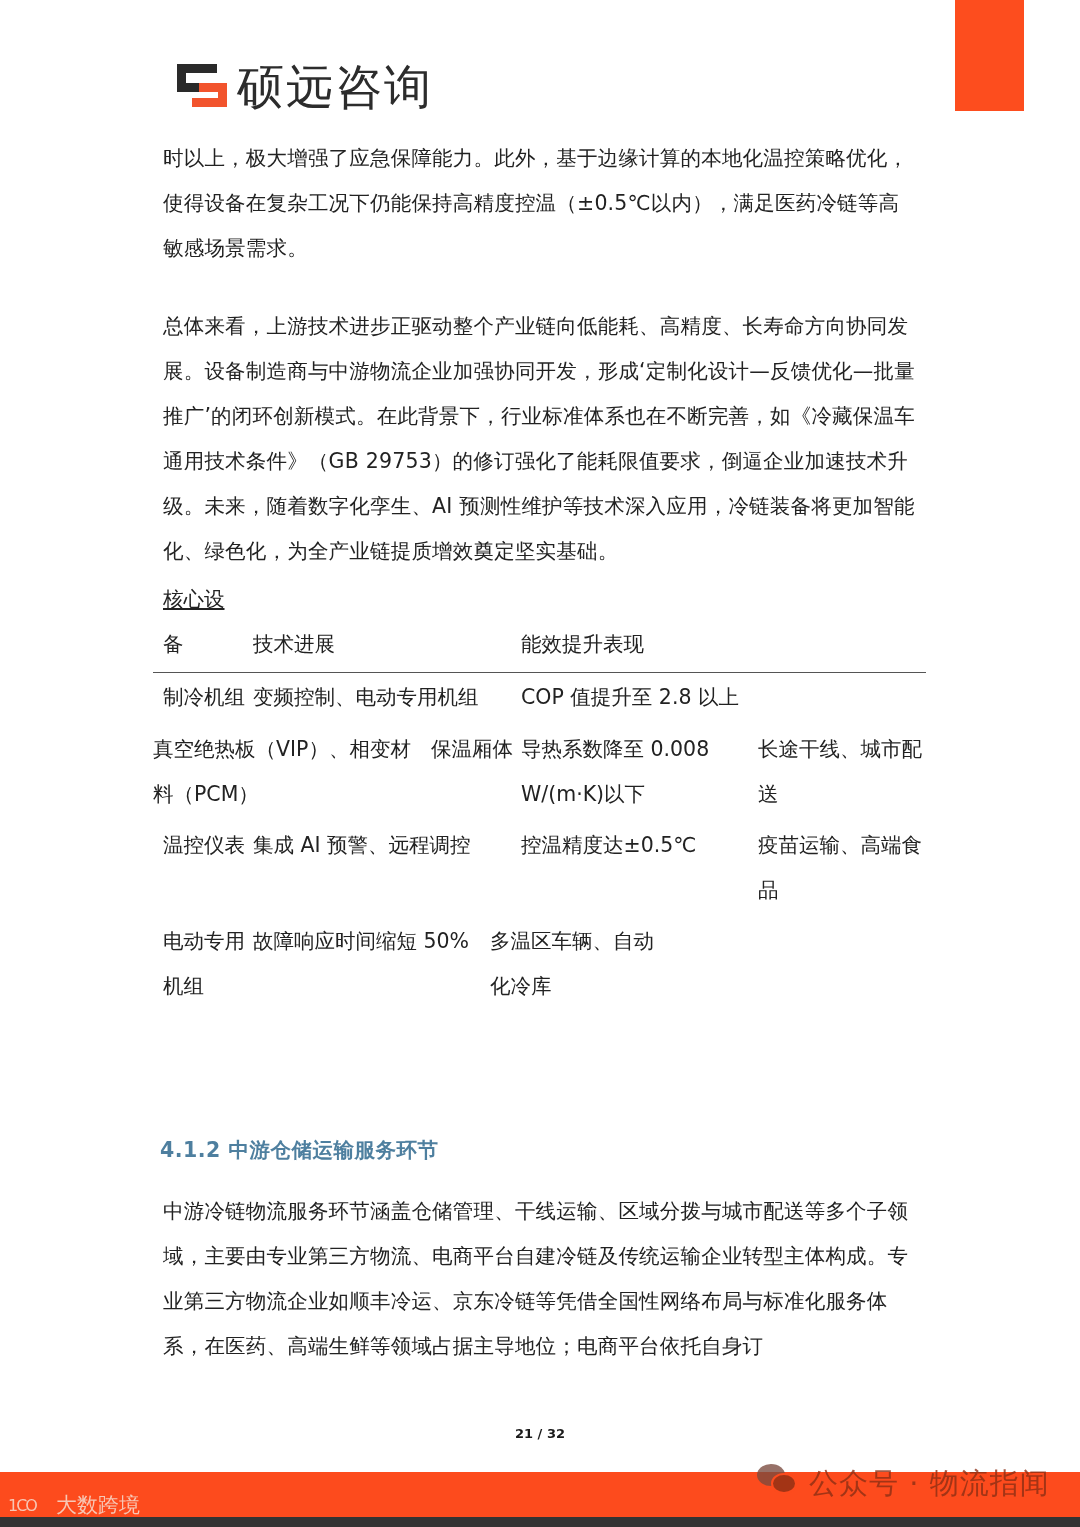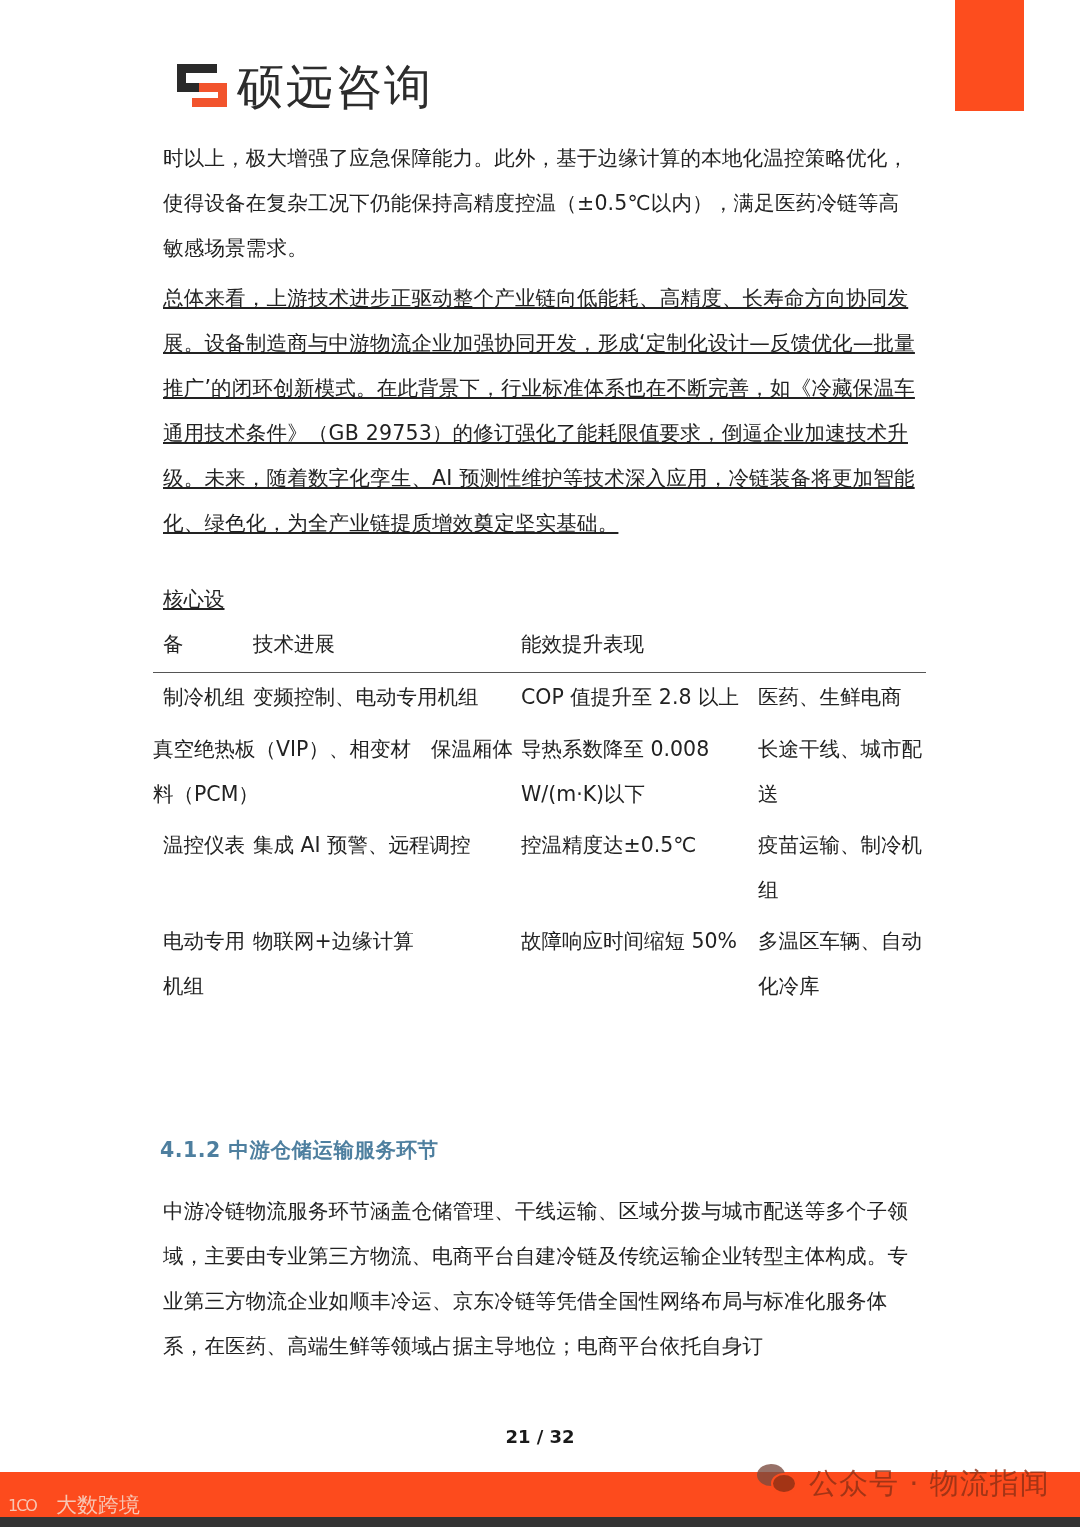--- a/index.html
+++ b/index.html
@@ -13,39 +13,39 @@
   .logo-mark .lm-dark-top { position: absolute; left: 0; top: 2px; width: 40px; height: 9px; background: #2a2a2a; }
   .logo-mark .lm-dark-left { position: absolute; left: 0; top: 2px; width: 9px; height: 28px; background: #2a2a2a; }
   .logo-mark .lm-dark-mid { position: absolute; left: 0; top: 21px; width: 22px; height: 9px; background: #2a2a2a; }
   .logo-mark .lm-org-top { position: absolute; left: 22px; top: 21px; width: 28px; height: 9px; background: #f2542d; }
   .logo-mark .lm-org-right { position: absolute; left: 41px; top: 21px; width: 9px; height: 24px; background: #f2542d; }
   .logo-mark .lm-org-bot { position: absolute; left: 15px; top: 36px; width: 35px; height: 9px; background: #f2542d; }
   .logo-text { font-size: 47px; letter-spacing: 2px; color: #2c2c2c; font-weight: 400; line-height: 50px; }
 
   .para { position: absolute; left: 163px; width: 752px; font-size: 20.5px; line-height: 45px; color: #222; letter-spacing: 0.2px; }
   .p1 { top: 136px; }
-  .p2 { top: 276px; text-decoration: underline; }
+  .p2 { top: 304px; }
 
   .table-caption { position: absolute; left: 163px; top: 577px; font-size: 20.5px; line-height: 45px; color: #222; text-decoration: underline; }
   .doc-table { position: absolute; left: 153px; top: 622px; width: 773px; }
   .t-row { display: flex; }
   .t-cell { font-size: 20.5px; line-height: 45px; color: #222; }
   .c1 { width: 100px; padding-left: 10px; }
   .c2 { width: 268px; }
   .c3 { width: 237px; }
   .c4 { width: 168px; }
   .t-head { border-bottom: 1.5px solid #555; padding-bottom: 5px; }
   .t-body .t-row { margin-top: 6px; }
   .t-body .t-row:first-child { margin-top: 2px; }
   .t-body .t-row.r2 { margin-top: 7px; }
 
   .section-heading { position: absolute; left: 160px; top: 1132px; font-size: 20.5px; line-height: 36px; color: #4e7f9f; letter-spacing: 0.5px; }
   .p3 { top: 1189px; }
 
-  .page-num { position: absolute; left: 0; width: 1080px; top: 1426px; text-align: center; font-size: 18px; font-weight: bold; color: #1a1a1a; }
+  .page-num { position: absolute; left: 0; width: 1080px; top: 1426px; text-align: center; font-size: 13px; font-weight: bold; color: #1a1a1a; }
 
   .footer-band { position: absolute; left: 0; top: 1472px; width: 1080px; height: 45px; background: #fd4b1d; }
   .footer-dark { position: absolute; left: 0; top: 1517px; width: 1080px; height: 10px; background: #333; }
   .footer-brand { position: absolute; left: 8px; top: 1490px; height: 30px; display: flex; align-items: center; color: #f7c7b5; font-size: 21px; }
   .footer-brand .fb-icon { font-size: 16px; margin-right: 20px; letter-spacing: -2px; }
   .watermark { position: absolute; left: 757px; top: 1464px; height: 40px; display: flex; align-items: flex-start; color: #8a2e14; opacity: 0.78; font-size: 29px; letter-spacing: 1px; }
   .wechat-icon { position: relative; width: 42px; height: 34px; margin-right: 10px; }
   .wechat-icon .b1 { position: absolute; left: 0; top: 0; width: 28px; height: 22px; border-radius: 50%; background: #7a4a3e; }
   .wechat-icon .b2 { position: absolute; left: 14px; top: 9px; width: 26px; height: 21px; border-radius: 50%; background: #8a2e14; border: 2px solid #fd4b1d; }
 </style>
@@ -75,37 +75,35 @@
   <div class="t-row t-head">
     <div class="t-cell c1">备</div>
     <div class="t-cell c2">技术进展</div>
     <div class="t-cell c3">能效提升表现</div>
   </div>
   <div class="t-body">
     <div class="t-row r1">
       <div class="t-cell c1">制冷机组</div>
       <div class="t-cell c2">变频控制、电动专用机组</div>
       <div class="t-cell c3">COP 值提升至 2.8 以上</div>
-      <div class="t-cell c4">医药、生鲜电商</div>
     </div>
     <div class="t-row r2">
       <div class="t-cell c2">真空绝热板（VIP）、相变材料（PCM）</div>
       <div class="t-cell c1">保温厢体</div>
       <div class="t-cell c3">导热系数降至 0.008 W/(m·K)以下</div>
       <div class="t-cell c4">长途干线、城市配送</div>
     </div>
     <div class="t-row r3">
       <div class="t-cell c1">温控仪表</div>
       <div class="t-cell c2">集成 AI 预警、远程调控</div>
       <div class="t-cell c3">控温精度达±0.5℃</div>
-      <div class="t-cell c4">疫苗运输、制冷机组</div>
+      <div class="t-cell c4">疫苗运输、高端食品</div>
     </div>
     <div class="t-row r4">
       <div class="t-cell c1">电动专用机组</div>
-      <div class="t-cell c2">物联网+边缘计算</div>
       <div class="t-cell c3">故障响应时间缩短 50%</div>
       <div class="t-cell c4">多温区车辆、自动化冷库</div>
     </div>
   </div>
 </div>
 
 <h3 class="section-heading">4.1.2  中游仓储运输服务环节</h3>
 
 <p class="para p3">中游冷链物流服务环节涵盖仓储管理、干线运输、区域分拨与城市配送等多个子领域，主要由专业第三方物流、电商平台自建冷链及传统运输企业转型主体构成。专业第三方物流企业如顺丰冷运、京东冷链等凭借全国性网络布局与标准化服务体系，在医药、高端生鲜等领域占据主导地位；电商平台依托自身订</p>
 

